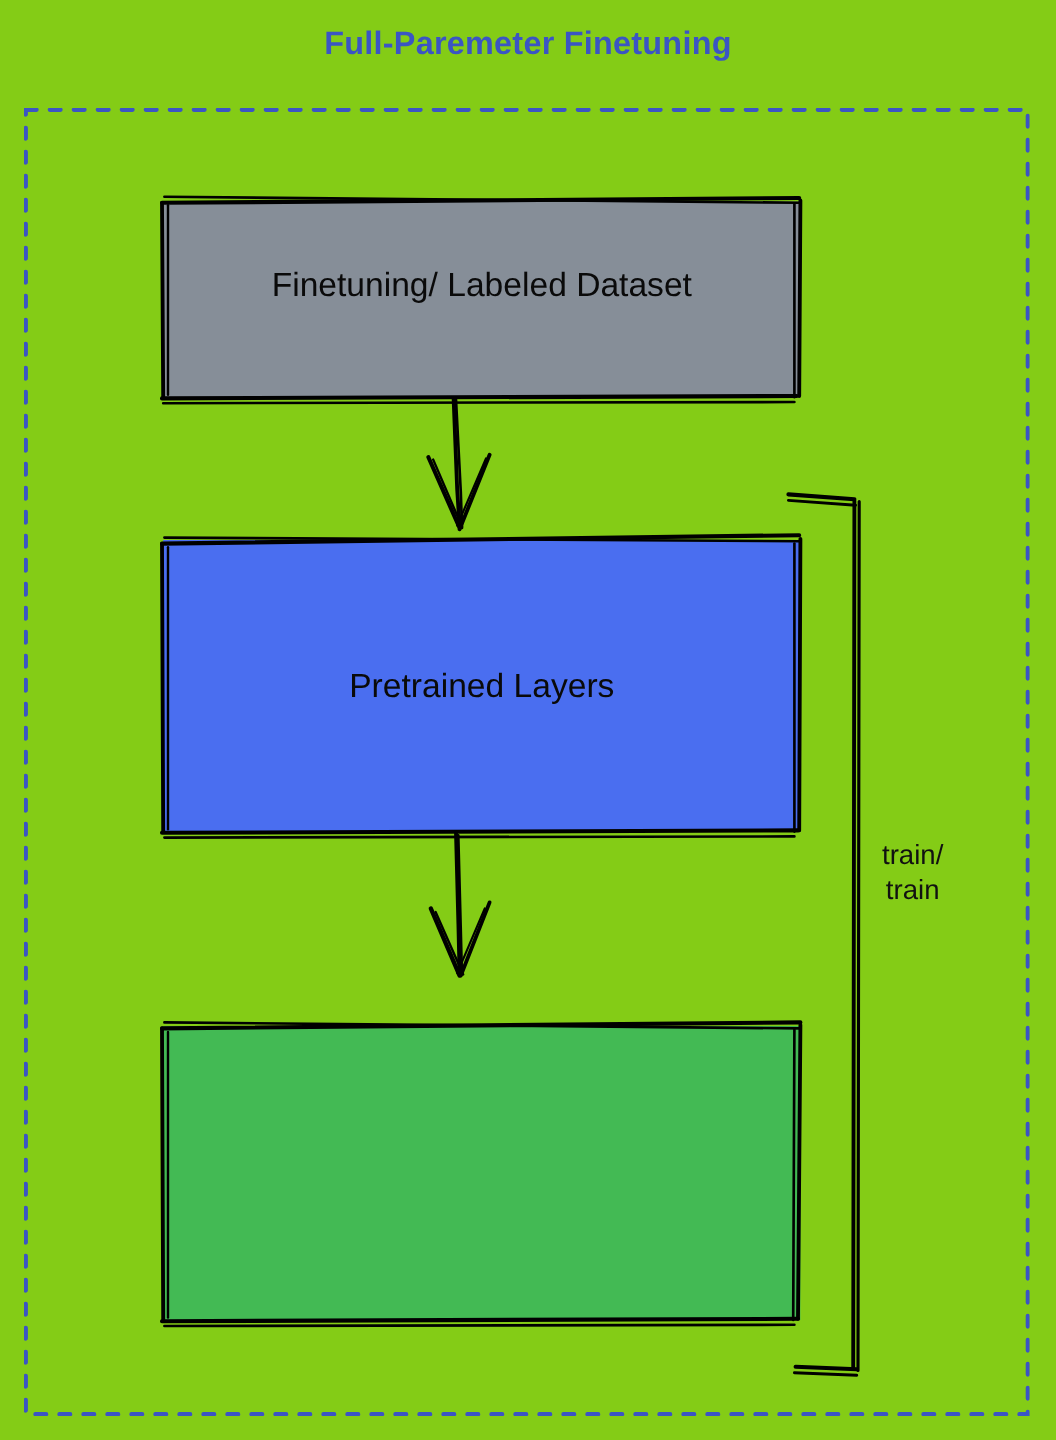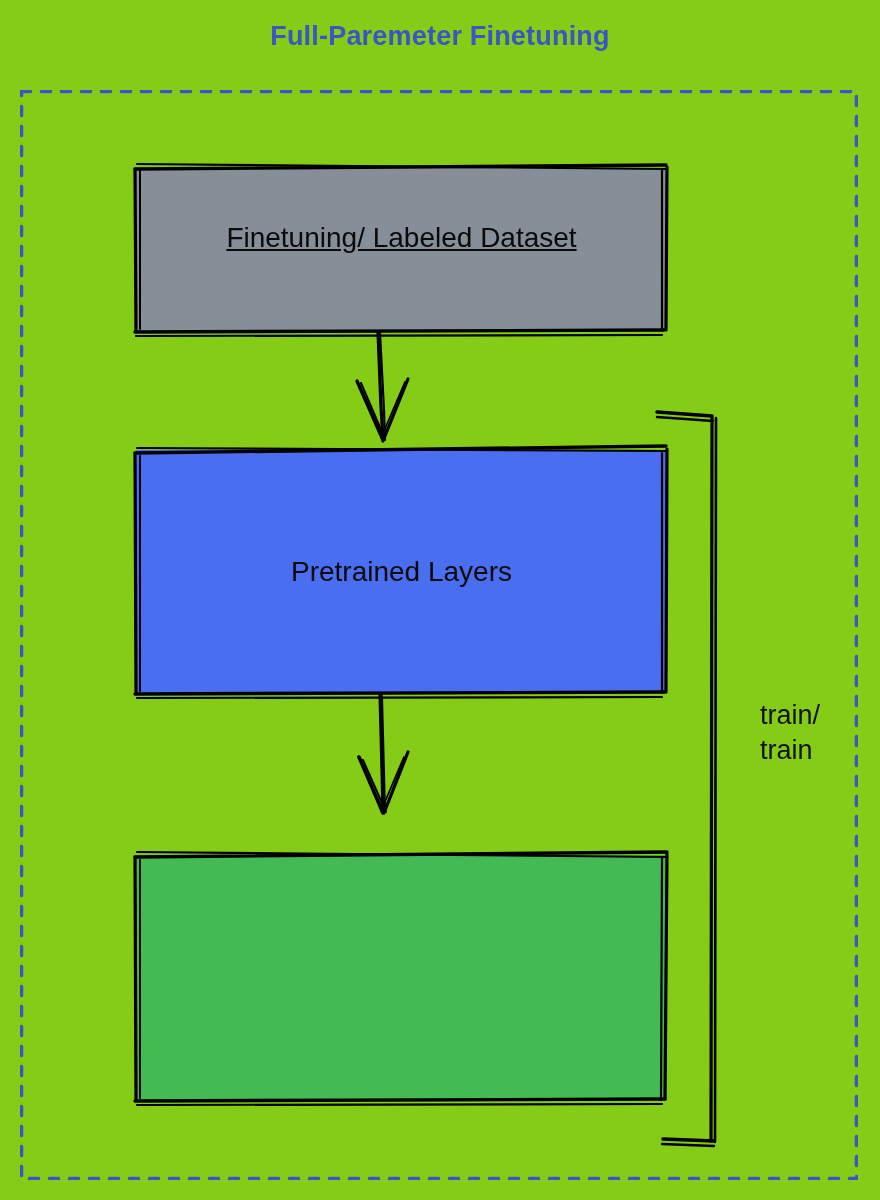--- a/index.html
+++ b/index.html
@@ -64,21 +64,21 @@
     left: 0; right: 0;
     text-align: center;
     font-size: 28px;
     color: #0a0a0a;
     font-weight: 400;
     white-space: nowrap;
   }
 
   #box-dataset { left: 136px; top: 168px; width: 531px; height: 163px; }
   #box-dataset .fill { background: #868e98; }
-  #box-dataset .box-label { top: 54px; text-decoration: underline; }
+  #box-dataset .box-label { top: 54px; }
 
   #box-pretrained { left: 136px; top: 450px; width: 531px; height: 243px; }
   #box-pretrained .fill { background: #4a6ef0; }
   #box-pretrained .box-label { top: 106px; }
 
   #box-classifier { left: 136px; top: 855px; width: 531px; height: 245px; }
   #box-classifier .fill { background: #43ba54; }
   #box-classifier .box-label { top: 108px; }
 
   
@@ -86,26 +86,27 @@
     position: absolute;
     left: 0; top: 0;
     width: 880px; height: 1200px;
     pointer-events: none;
     overflow: visible;
   }
 
   
   #loop-label {
     position: absolute;
-    left: 760px;
+    left: 735px;
     top: 698px;
-    font-size: 27px;
+    font-size: 23px;
     color: #111111;
     line-height: 1.28;
     white-space: nowrap;
+    text-align: center;
   }
   #loop-label span { display: block; }
 </style>
 </head>
 <body>
 
 <div id="canvas">
 
   <div id="diagram-title">Full-Paremeter Finetuning</div>
 

